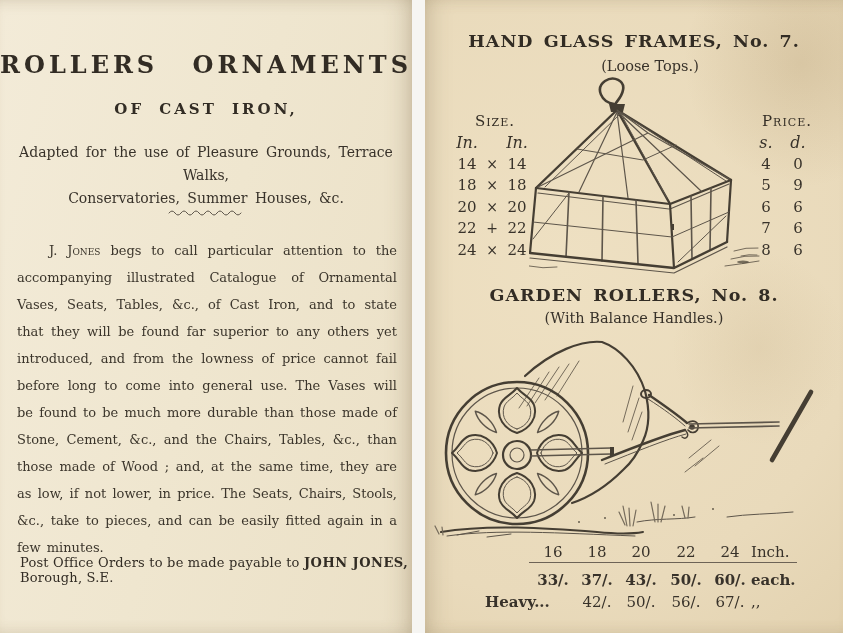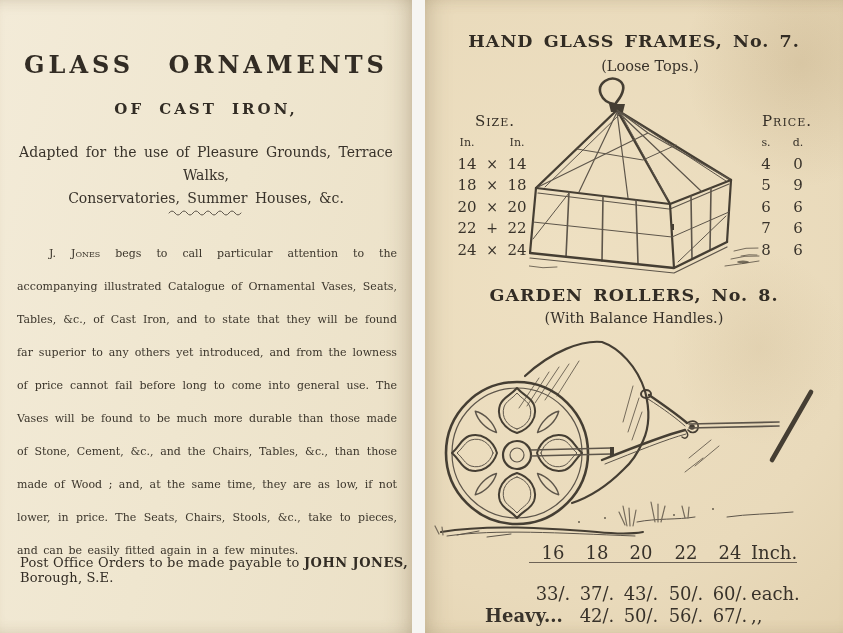--- a/index.html
+++ b/index.html
@@ -27,63 +27,63 @@
   }
   .abs { position:absolute; }
   .ctr { left:0; right:0; text-align:center; }
   .sc  { font-variant:small-caps; }
 
   
   .lp-title   { top:50px;  font-size:24px; font-weight:bold; letter-spacing:4px; word-spacing:22px; color:#322c24; }
   .lp-subtitle{ top:100px; font-size:15px; font-weight:bold; letter-spacing:3px; word-spacing:7px; color:#322c24; }
   .lp-tagline { top:141px; font-size:14px; line-height:23px; word-spacing:3px; color:#38322a; }
   .lp-divider { top:209px; left:50%; transform:translateX(-50%); }
-  .lp-body    { top:237px; left:17px; width:380px; margin:0; font-size:11px; line-height:33px;
+  .lp-body    { top:237px; left:17px; width:380px; margin:0; font-size:13px; line-height:27px;
                 text-align:justify; text-indent:32px; word-spacing:2px; color:#3b352b; }
   .lp-footer  { top:547px; left:12px; width:392px; margin:8px; font-size:13px; color:#322c24; letter-spacing:.2px; }
   .lp-footer strong { letter-spacing:.5px; }
 
   
   .rp-h1   { top:31px;  font-size:17.5px; font-weight:bold; letter-spacing:1px; word-spacing:3px; color:#322c24; }
   .rp-sub  { font-size:14.5px; color:#38322a; }
   .rp-sub1 { top:58px;margin-left:32px; }
   .rp-h2   { top:285px; font-size:17.5px; font-weight:bold; letter-spacing:1px; word-spacing:3px; color:#322c24; }
   .rp-sub2 { top:310px; }
 
   .side-table { position:absolute; top:112px; }
   .size-table { left:26px; width:88px; }
   .price-table{ right:18px; width:76px; }
   .tbl-heading{ text-align:center; font-size:15px; letter-spacing:1px; margin-bottom:3px; color:#332d25; }
   .tbl-grid   { display:grid; row-gap:2.5px; font-size:15px; line-height:19px; text-align:center; color:#38322a; }
   .size-grid  { grid-template-columns:32px 18px 32px; }
   .price-grid { grid-template-columns:34px 30px; }
-  .colhead    { font-size:11px; }
+  .colhead    { font-size:16px;font-style:italic; }
   .op         { font-size:14px; }
 
   .hg-svg  { left:104px; top:76px; }
   .rl-svg  { left:2px;  top:336px; }
   svg .ln  { fill:none; stroke:#453e33; stroke-linecap:round; stroke-linejoin:round; }
   svg .thin{ fill:none; stroke:#5d554a; stroke-linecap:round; stroke-linejoin:round; }
   svg .hat { fill:none; stroke:#756b5b; stroke-linecap:round; }
   svg .blk { fill:#453e33; stroke:none; }
 
-  .roller-table { left:46px; top:541px; width:334px; font-size:18px; color:#38322a; }
+  .roller-table { left:46px; top:541px; width:334px; font-size:15px; color:#38322a; }
   .rt-row  { display:grid; grid-template-columns:60px 44px 44px 44px 46px 42px 54px; height:22px; align-items:center; }
   .rt-row span { text-align:center; }
   .rt-label{ text-align:left; padding-left:14px;font-weight:bold; }
   .rt-unit { text-align:left !important; }
   .rt-rule { position:absolute; top:21px; left:58px; width:268px; border-top:1.2px solid #6d6356; }
 </style>
 </head>
 <body>
 
 <div class="sheet">
 
   <div class="page page-left">
-    <div class="abs ctr lp-title">GLASS ORNAMENTS</div>
+    <div class="abs ctr lp-title">ROLLERS ORNAMENTS</div>
     <div class="abs ctr lp-tagline">
       <div>Adapted for the use of Pleasure Grounds, Terrace Walks,</div>
       <div>Conservatories, Summer Houses, &amp;c.</div>
     </div>
     <div class="abs ctr lp-subtitle">OF CAST IRON,</div>
     <svg class="abs lp-divider" width="76" height="8" viewBox="0 0 76 8">
       <path class="thin" stroke-width="1" d="M1 4 q3 -4 6 0 t6 0 t6 0 t6 0 t6 0 t6 0 t6 0 t6 0 t6 0 t6 0 t6 0 t6 0"></path>
     </svg>
     <p class="abs lp-body"><span class="sc">J. Jones</span><span> begs to call particular attention to the accompanying illustrated Catalogue of Ornamental Vases, Seats, Tables, &amp;c., of Cast Iron, and to state that they will be found far superior to any others yet introduced, and from the lowness of price cannot fail before long to come into general use.  The Vases will be found to be much more durable than those made of Stone, Cement, &amp;c., and the Chairs, Tables, &amp;c., than those made of Wood ; and, at the same time, they are as low, if not lower, in price.  The Seats, Chairs, Stools, &amp;c., take to pieces, and can be easily fitted again in a few minutes.</span></p>
     <p class="abs lp-footer"><span>Post Office Orders to be made payable to </span><strong>JOHN JONES,</strong><span> Borough, S.E.</span></p>
@@ -222,21 +222,21 @@
       <div class="rt-row">
         <span class="rt-label"></span>
         <span>16</span>
         <span>18</span>
         <span>20</span>
         <span>22</span>
         <span>24</span>
         <span class="rt-unit">Inch.</span>
       </div>
       <div class="rt-rule"></div>
-      <div class="rt-row" style="margin-top:19px;">
+      <div class="rt-row" style="margin-top:6px;font-weight:bold;">
         <span class="rt-label"></span>
         <span>33/.</span>
         <span>37/.</span>
         <span>43/.</span>
         <span>50/.</span>
         <span>60/.</span>
         <span class="rt-unit">each.</span>
       </div>
       <div class="rt-row">
         <span class="rt-label">Heavy...</span>

